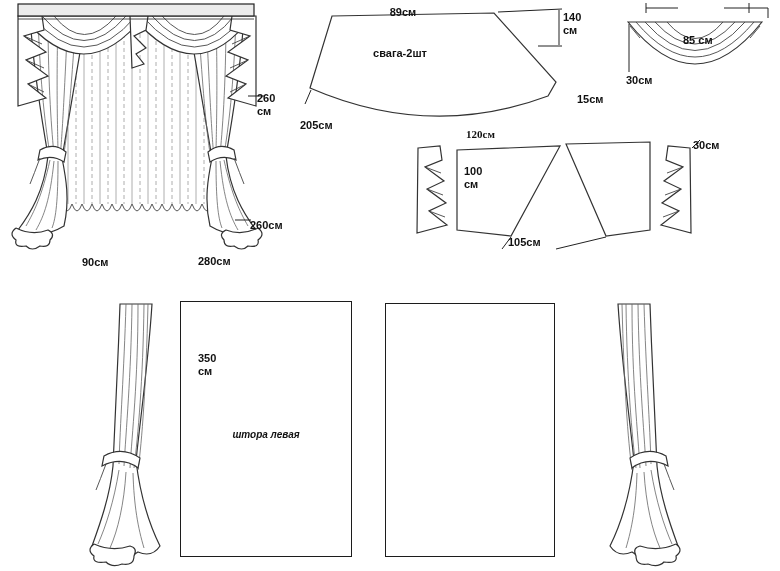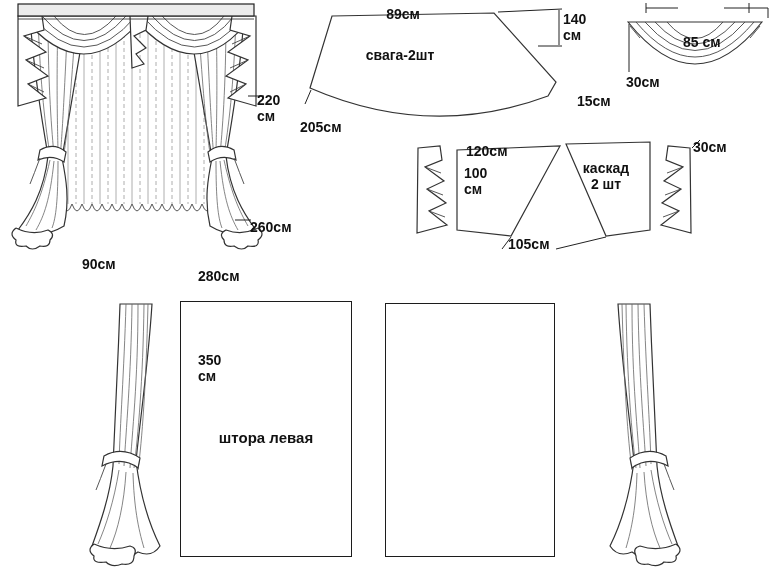--- a/index.html
+++ b/index.html
@@ -7,27 +7,27 @@
   body {
     width:780px; height:571px;
     font-family:"Liberation Sans", sans-serif;
     position:relative; overflow:hidden;
   }
   .stage { position:relative; width:780px; height:571px; background:#fff; }
   svg.illus { position:absolute; overflow:visible; }
   .lbl {
     position:absolute;
     font-weight:700;
-    font-size:14px;
+    font-size:11px;
     color:#111;
     line-height:1.15;
     white-space:nowrap;
   }
   .lbl.center { text-align:center; }
-  .lbl.big { font-size:15px; }
+  .lbl.big { font-size:10px;font-style:italic; }
   .rect-panel {
     position:absolute;
     border:1.6px solid #1c1c1c;
     background:#fff;
   }
   .outline { fill:#fff; stroke:#333; stroke-width:1.2; }
   .thin { fill:none; stroke:#444; stroke-width:0.9; }
   .fold { fill:none; stroke:#666; stroke-width:0.8; }
   .dim  { fill:none; stroke:#222; stroke-width:1; }
 </style>
@@ -101,26 +101,26 @@
     <g>
       <rect x="12" y="4" width="236" height="12" fill="#ececec" stroke="#222" stroke-width="1.2"></rect>
       <line x1="12" y1="19" x2="248" y2="19" stroke="#222" stroke-width="0.8"></line>
     </g>
 
     <line class="dim" x1="242" y1="96" x2="258" y2="96"></line>
     <line class="dim" x1="229" y1="220" x2="245" y2="220"></line>
   </svg>
 
   <div class="lbl" style="left:257px; top:92px;">
-    <div>220</div>
+    <div>260</div>
     <div>см</div>
   </div>
   <div class="lbl" style="left:250px; top:219px;">260см</div>
   <div class="lbl" style="left:82px; top:256px;text-align:center;">90см</div>
-  <div class="lbl" style="left:198px; top:268px;">280см</div>
+  <div class="lbl" style="left:198px; top:255px;">280см</div>
 
   <svg class="illus" style="left:298px; top:0;" width="332" height="140" viewBox="0 0 332 140">
     <path class="outline" d="M34,16 L196,13 L258,82 L250,96 Q132,140 12,88 Z"></path>
     <g class="dim">
       <line x1="200" y1="12" x2="264" y2="9"></line>
       <line x1="240" y1="46" x2="264" y2="46"></line>
       <line x1="261" y1="10" x2="261" y2="45"></line>
     </g>
     <line class="dim" x1="13" y1="90" x2="7" y2="104"></line>
   </svg>
@@ -168,28 +168,24 @@
     <path class="outline" d="M49,24 L49,104 L103,110 L152,20 Z"></path>
     <path class="outline" d="M158,18 L198,110 L242,104 L242,16 Z"></path>
     <g class="dim">
       <line x1="103" y1="111" x2="94" y2="123"></line>
       <line x1="198" y1="111" x2="148" y2="123"></line>
     </g>
     <use href="#tailL" transform="translate(292,0) scale(-1,1)"></use>
     <line class="dim" x1="284" y1="22" x2="292" y2="14"></line>
   </svg>
 
-  <div class="lbl" style="left:466px; top:143px;">120см</div>
+  <div class="lbl" style="left:466px; top:128px;font-family:Liberation Serif, serif;">120см</div>
   <div class="lbl" style="left:464px; top:165px;">
     <div>100</div>
     <div>см</div>
-  </div>
-  <div class="lbl center" style="left:570px; top:160px; width:72px;">
-    <div>каскад</div>
-    <div>2 шт</div>
   </div>
   <div class="lbl" style="left:508px; top:236px;">105см</div>
   <div class="lbl" style="left:693px; top:139px;">30см</div>
 
   <svg class="illus" style="left:86px; top:296px;" width="92" height="272" viewBox="0 0 92 272">
     <g id="drapeBL">
       <path class="outline" d="M34,8 L66,8 C62,70 54,125 50,165 C55,205 64,230 74,250 Q66,262 52,256 Q38,266 24,258 Q10,264 6,250 C14,228 24,200 27,170 C29,128 32,65 34,8 Z"></path>
       <path class="fold" d="M40,8 C38,75 34,130 33,168"></path>
       <path class="fold" d="M46,8 C45,80 40,135 38,170"></path>
       <path class="fold" d="M52,8 C52,85 46,138 44,172"></path>

